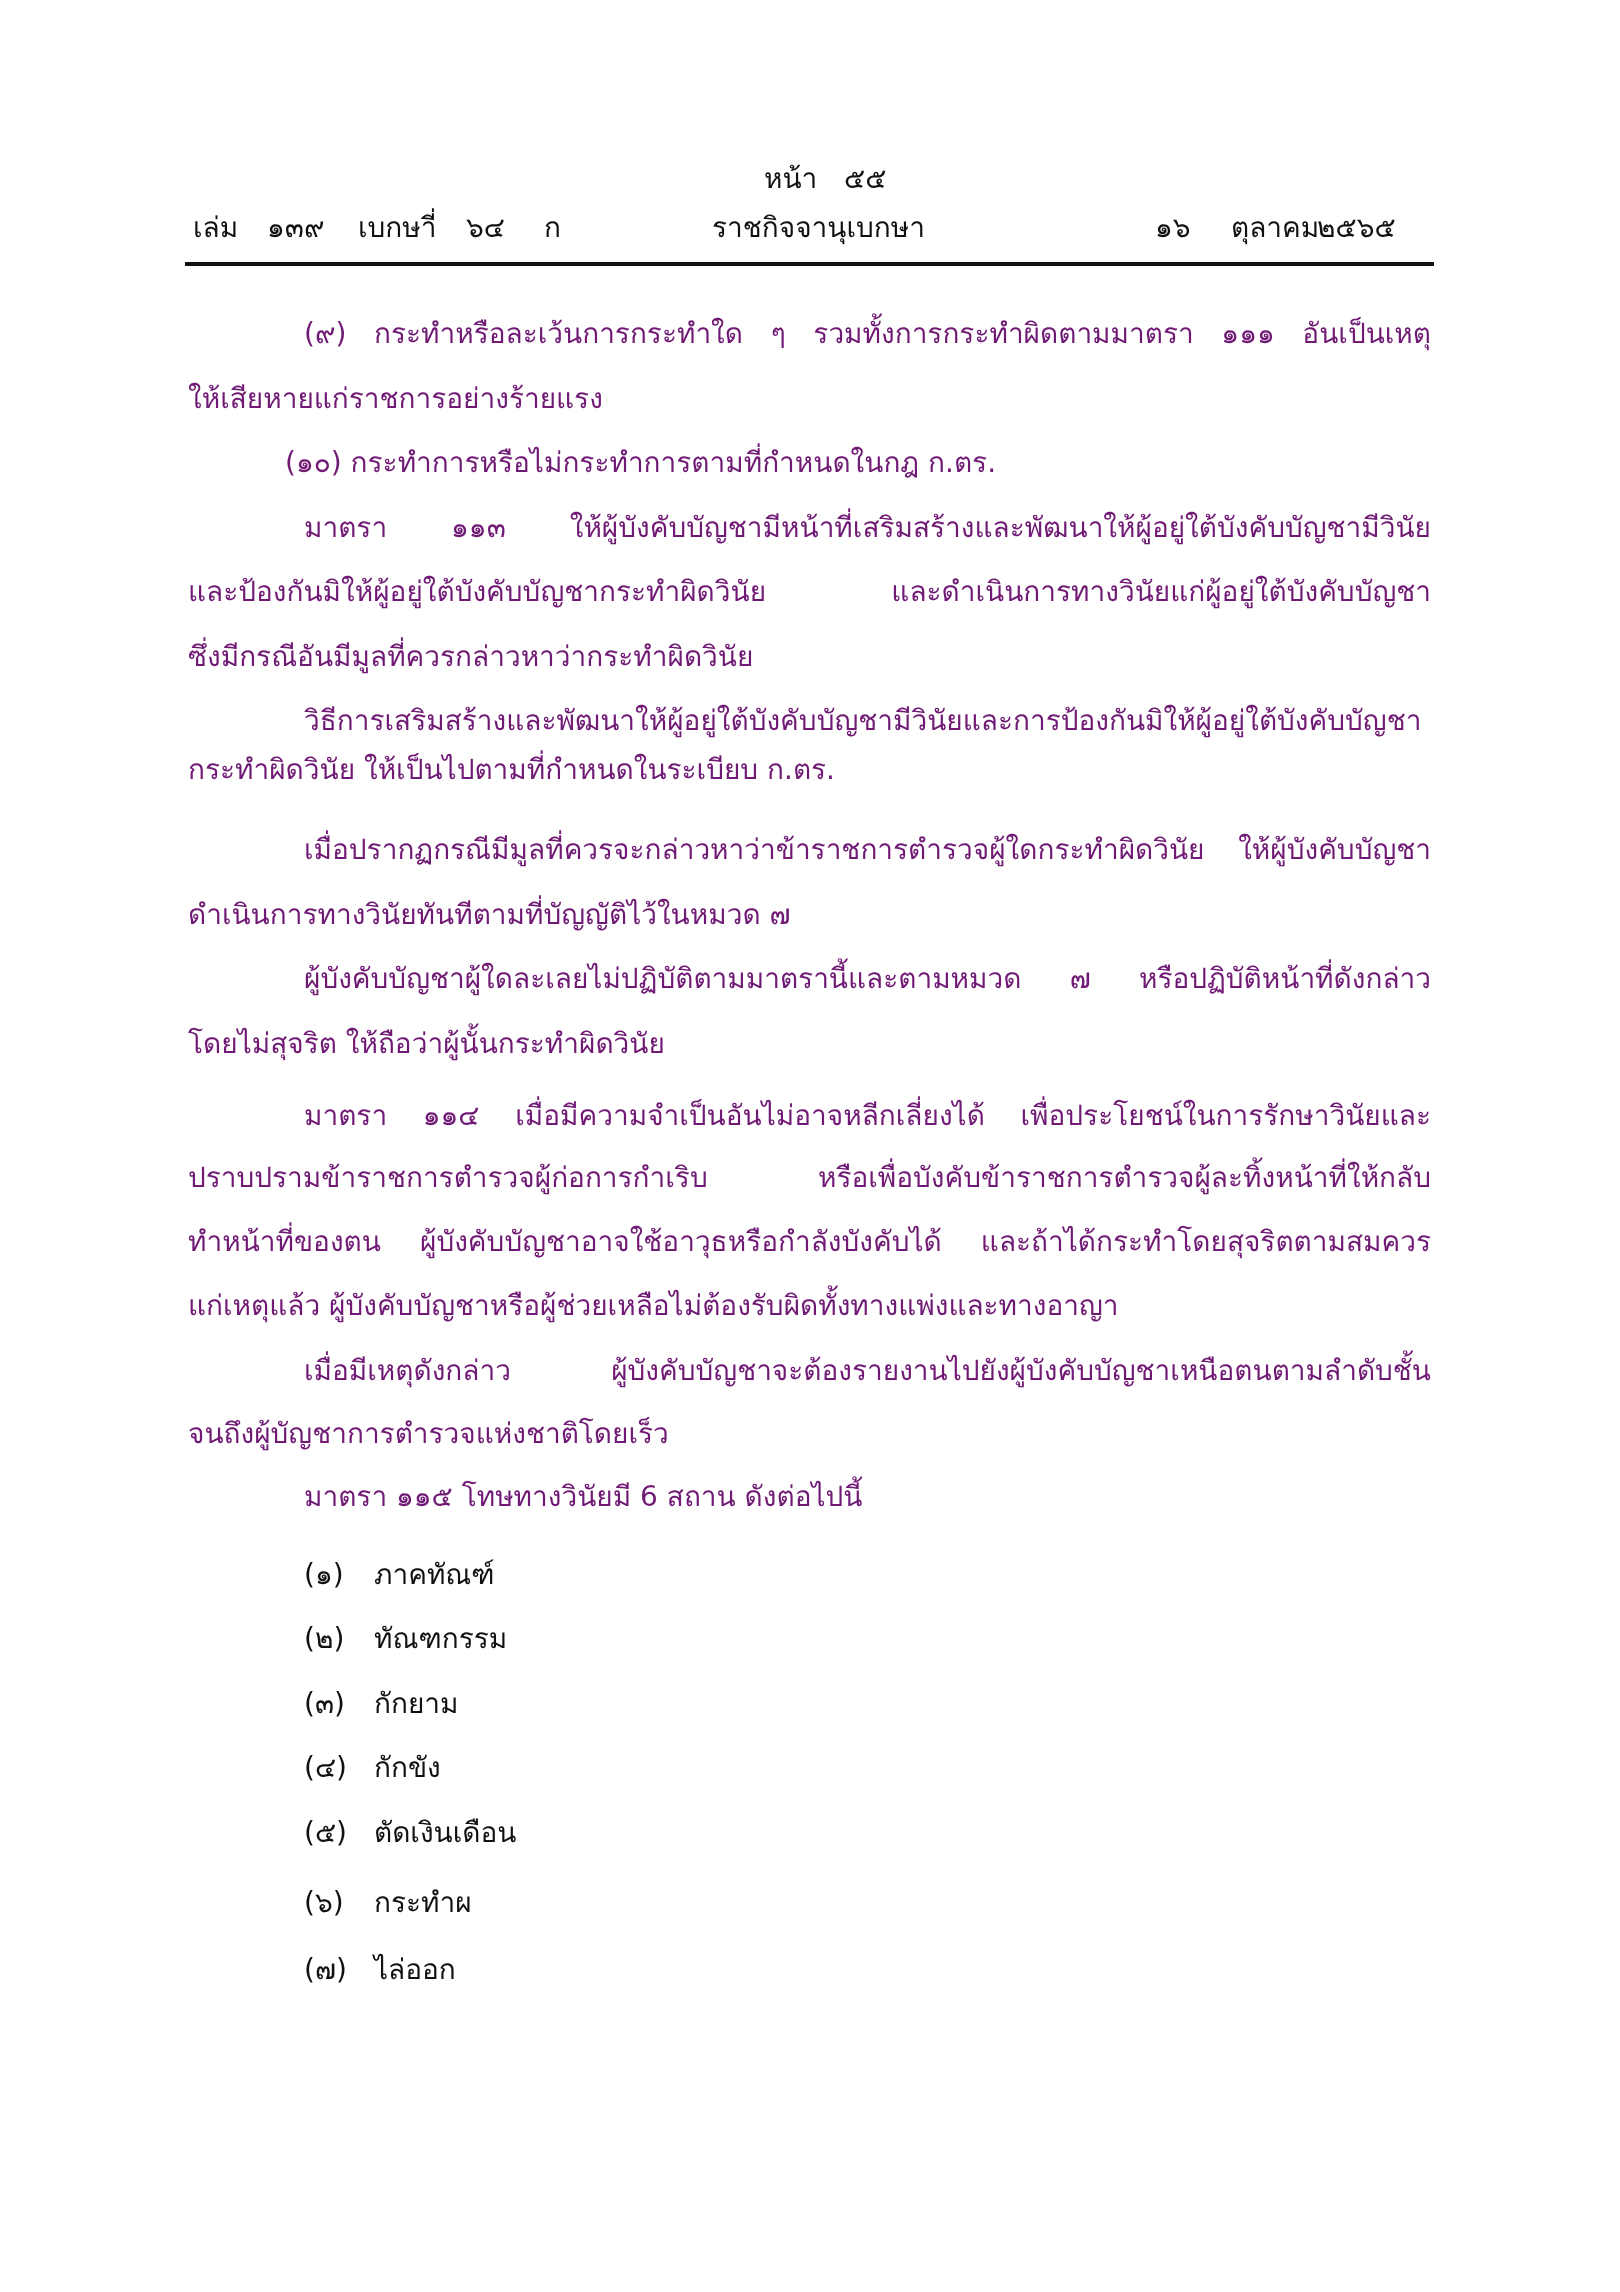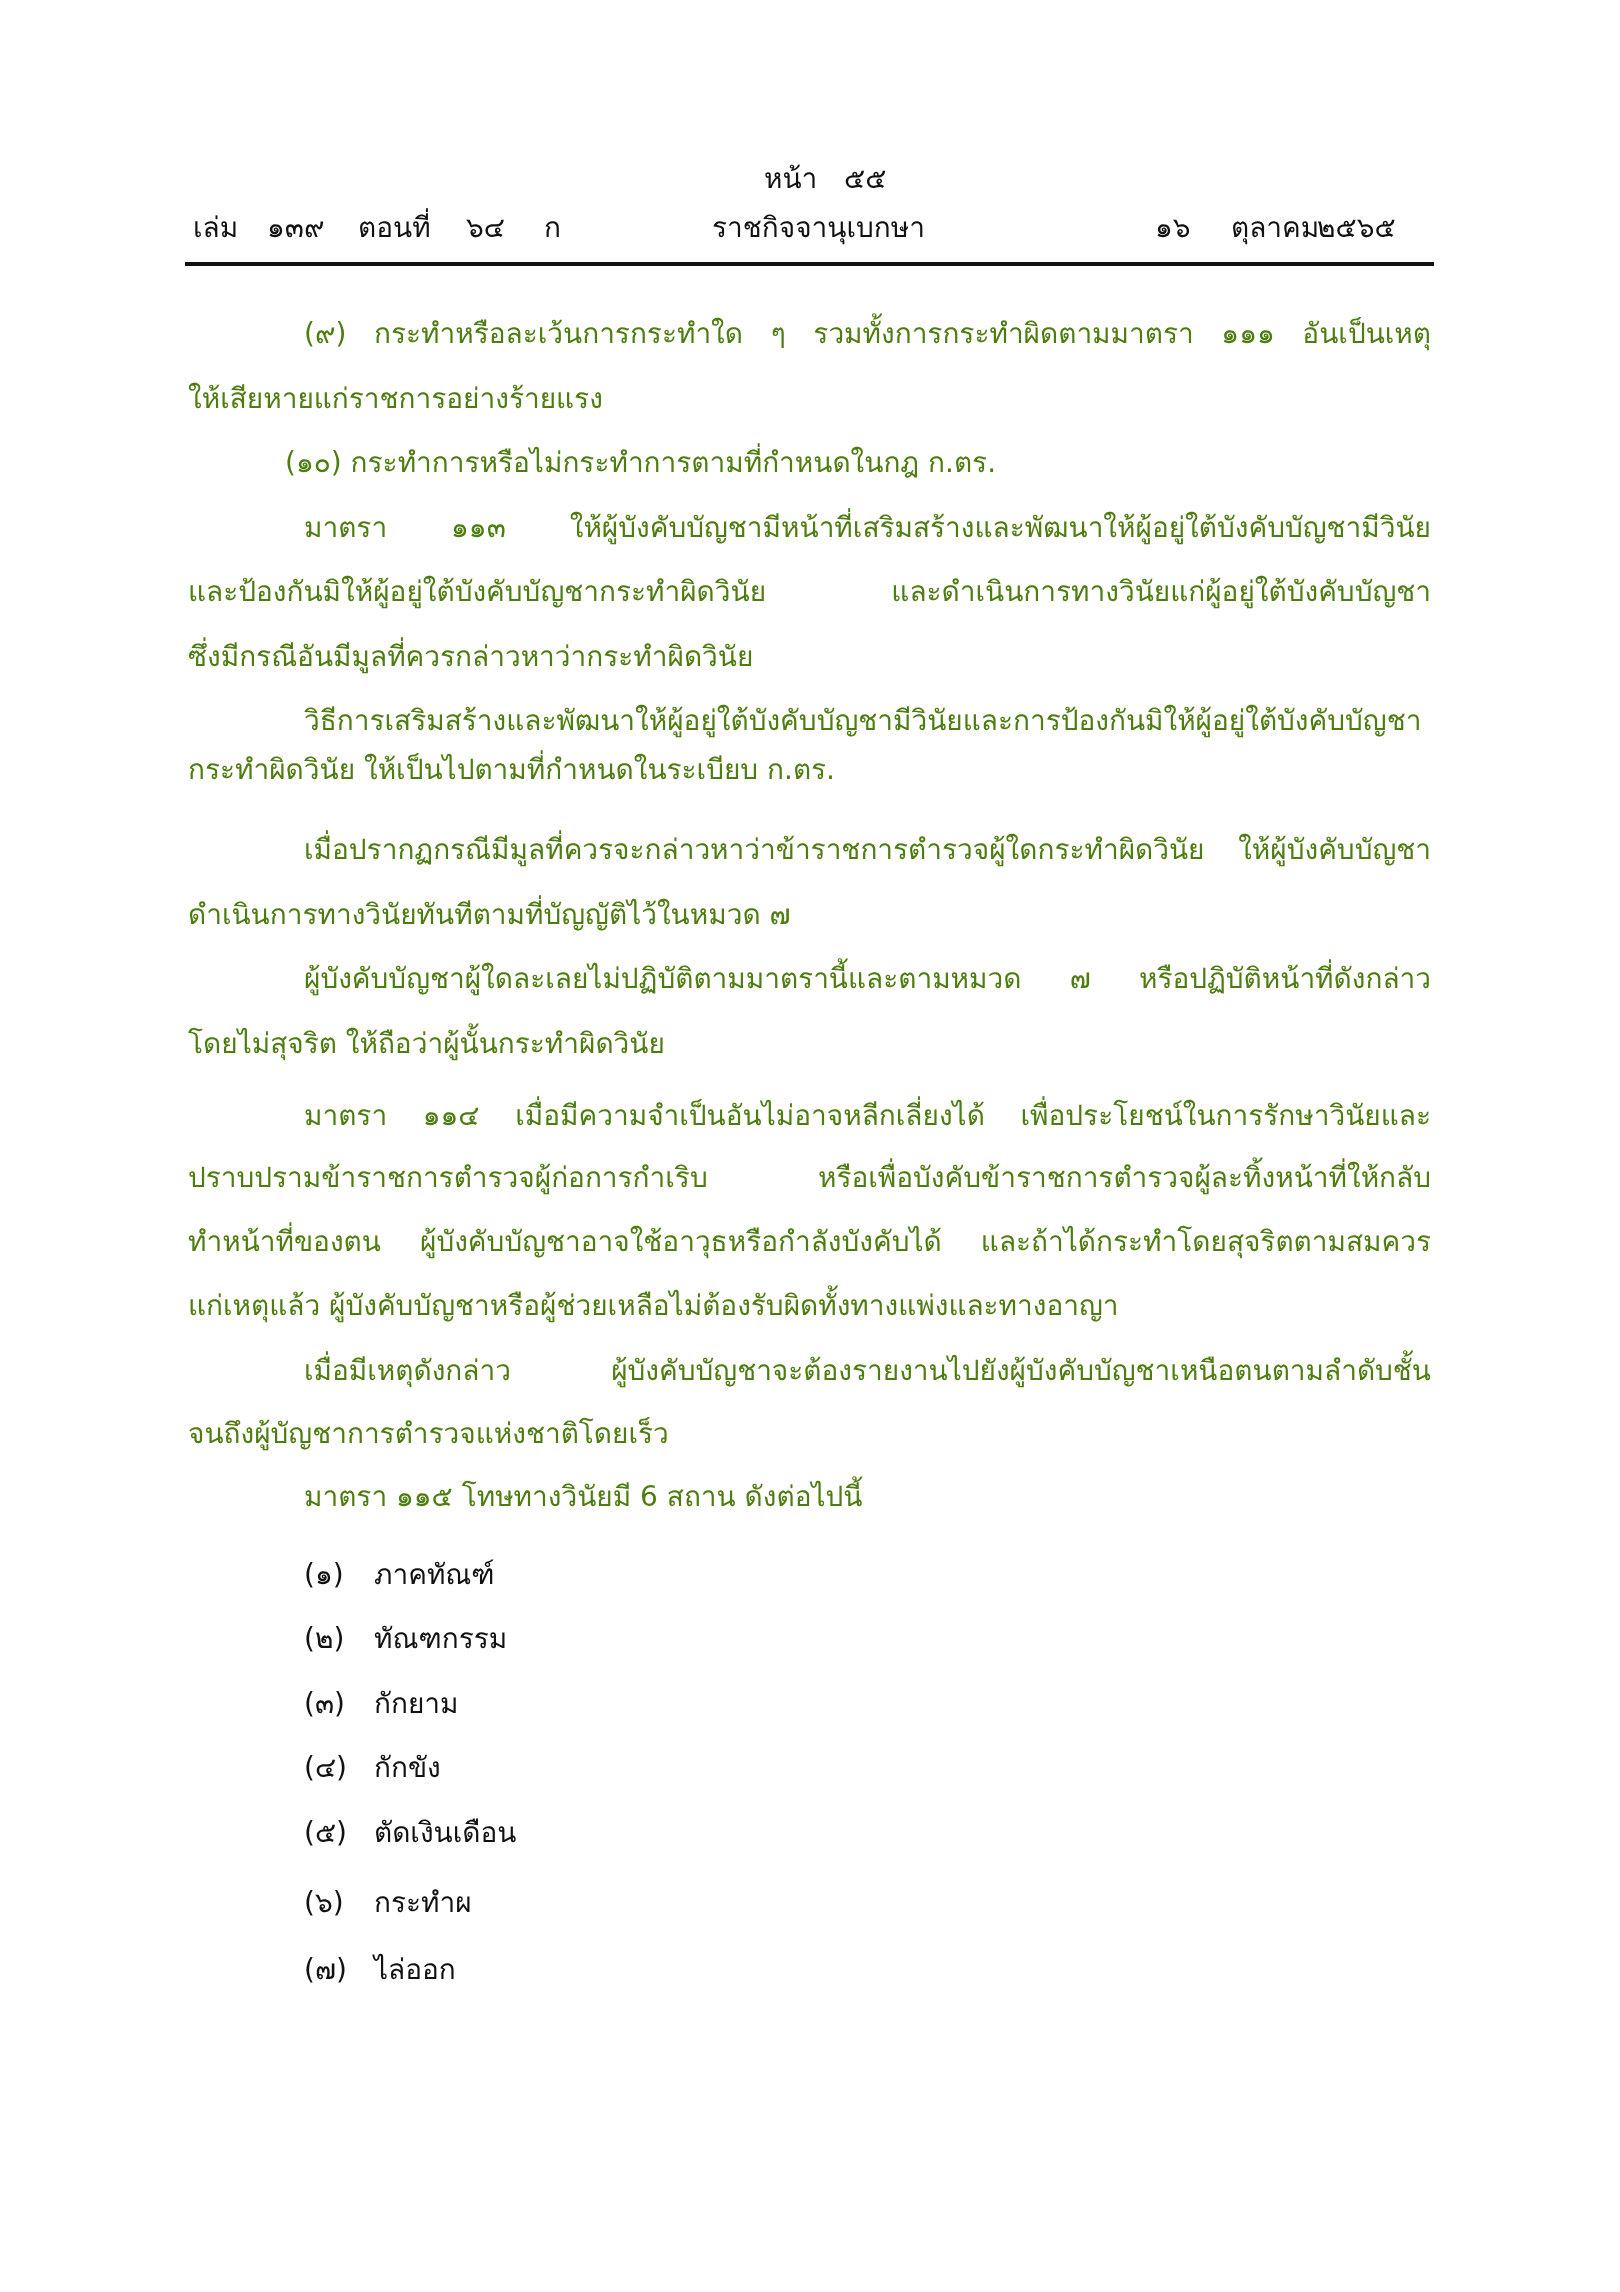--- a/index.html
+++ b/index.html
@@ -2,39 +2,39 @@
 <html style="font-size:14.3px"><head>
 <meta charset="utf-8">
 <style>
   html, body { margin: 0; padding: 0; background: #ffffff; }
   body { width: 1620px; height: 2293px; position: relative; overflow: hidden;
          font-family: "DejaVu Sans", "Liberation Sans", sans-serif; color: #111111; }
   .page { position: absolute; left: 0; top: 0; width: 1620px; height: 2293px; background: #ffffff; }
   .hdr { position: absolute; font-size: 28px; line-height: 36px; white-space: nowrap; color: #111; }
   .rule { position: absolute; left: 185px; top: 262px; width: 1249px; height: 3.6px; background: #111111; }
   .ln { position: absolute; left: 188px; width: 1243px; font-size: 28px; line-height: 39px;
-        white-space: nowrap; color: #4d7c0f; }
+        white-space: nowrap; color: #701a75; }
   .j { text-align: justify; text-align-last: justify; white-space: normal; }
   .ind { left: 304px; width: 1127px; }
   .ind10 { left: 285px; width: 1146px; }
   .li { position: absolute; left: 304px; font-size: 28px; line-height: 39px; white-space: nowrap; color: #111; }
   .li .num { display: inline-block; width: 70px; }
 </style>
 </head>
 <body>
 
 <div class="page">
 
   <div class="hdr" style="left:764px; top:161px;">
     <span>หน้า</span>&nbsp;&nbsp;&nbsp;<span>๕๕</span>
   </div>
 
   <div class="hdr" style="left:193px; top:210px;">เล่ม</div>
   <div class="hdr" style="left:267px; top:210px;">๑๓๙</div>
-  <div class="hdr" style="left:358px; top:210px;">ตอนที่</div>
+  <div class="hdr" style="left:358px; top:210px;">เบกษาี่</div>
   <div class="hdr" style="left:466px; top:210px;">๖๔</div>
   <div class="hdr" style="left:544px; top:210px;">ก</div>
   <div class="hdr" style="left:712px; top:210px;">ราชกิจจานุเบกษา</div>
   <div class="hdr" style="left:1155px; top:210px;">๑๖</div>
   <div class="hdr" style="left:1231px; top:210px;">ตุลาคม</div>
   <div class="hdr" style="left:1317px; top:210px;">๒๕๖๕</div>
 
   <div class="rule"></div>
 
   <div class="ln ind j" style="top:314px;">(๙) กระทำหรือละเว้นการกระทำใด ๆ รวมทั้งการกระทำผิดตามมาตรา ๑๑๑ อันเป็นเหตุ</div>

